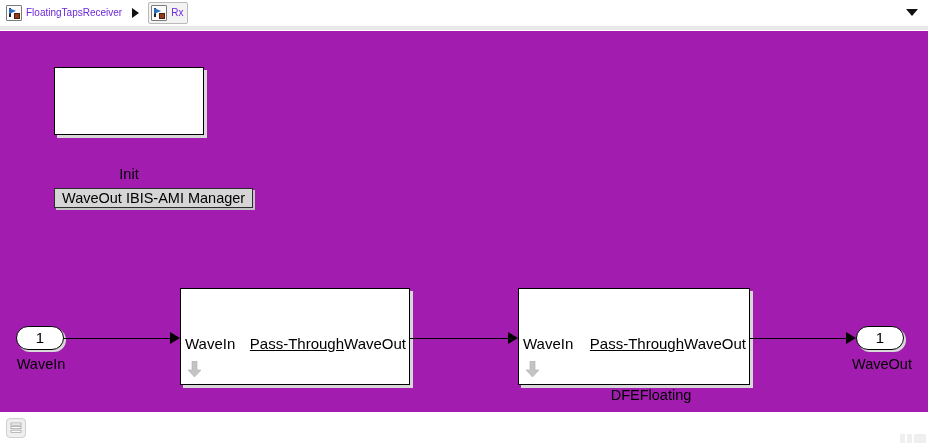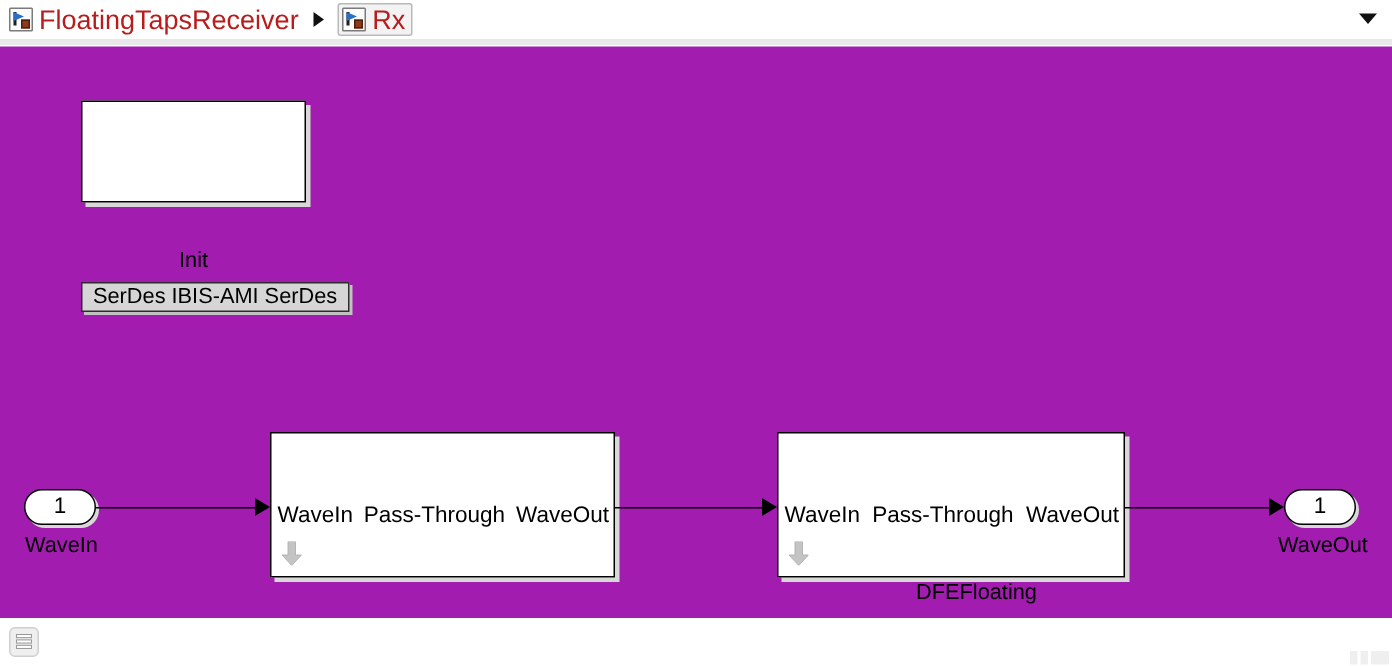--- a/index.html
+++ b/index.html
@@ -44,23 +44,23 @@
     margin-left: 2px;
     box-sizing: border-box;
   }
   .crumb.active {
     border: 1px solid #b9b9b9;
     background: #f3f3f3;
     border-radius: 2px;
     padding: 0 4px 0 2px;
   }
   .crumb-label {
-    font-size: 18px;
+    font-size: 10px;
     line-height: 22px;
-    color: #b91c1c;
+    color: #6d28d9;
     white-space: nowrap;
     padding-left: 4px;
   }
   .model-icon {
     position: relative;
     width: 16px;
     height: 16px;
     flex: 0 0 16px;
     background: #fbfbfb;
     border: 1px solid #7b7b7b;
@@ -172,21 +172,21 @@
     top: 45px;
     height: 20px;
     display: flex;
     align-items: center;
     font-size: 15px;
     line-height: 20px;
     color: #000000;
     white-space: nowrap;
   }
   .pt-in   { padding-left: 4px; }
-  .pt-mid  { flex: 1 1 auto; text-align: center; }
+  .pt-mid  { flex: 1 1 auto; text-align: right; text-decoration: underline; }
   .pt-out  { padding-right: 3px; }
 
   .mask-arrow {
     position: absolute;
     left: 7px;
     bottom: 7px;
     width: 13px;
     height: 16px;
     opacity: 1;
   }
@@ -292,21 +292,21 @@
   </div>
 
   <span id="breadcrumb-overflow"></span>
 </div>
 
 <div id="canvas">
 
   <div id="init-block" class="sl-block"></div>
   <div id="init-label" class="block-label">Init</div>
 
-  <div id="serdes-button">SerDes IBIS-AMI SerDes</div>
+  <div id="serdes-button">WaveOut IBIS-AMI Manager</div>
 
   <div id="port-in" class="port">1</div>
   <div id="port-in-label" class="block-label">WaveIn</div>
 
   <div id="line-1" class="sig-line"></div>
   <div id="arrow-1" class="sig-arrow"></div>
 
   <div id="ffe-block" class="sl-block pt-block">
     <div class="pt-row">
       <span class="pt-in">WaveIn</span>

